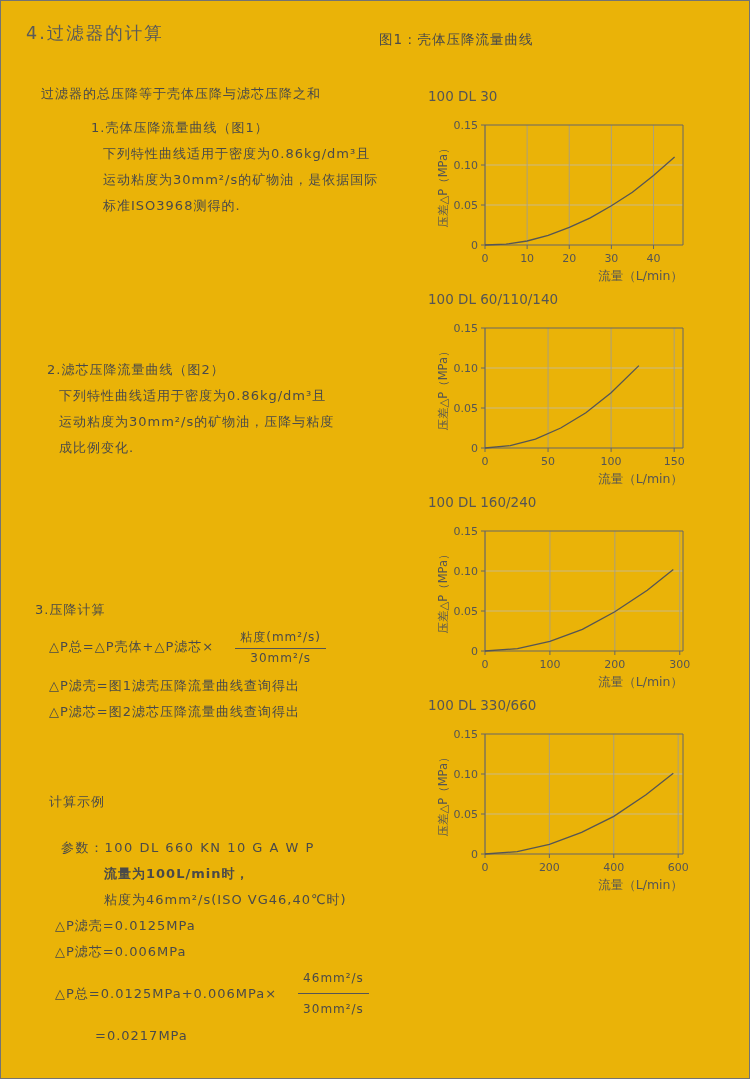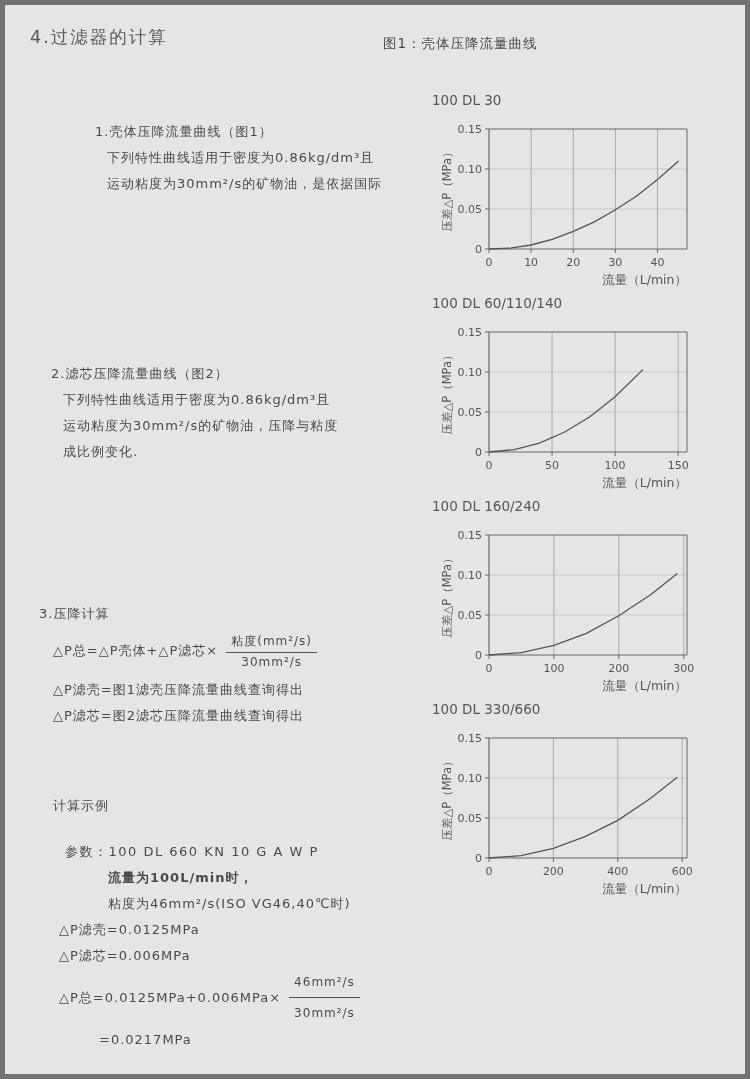--- a/index.html
+++ b/index.html
@@ -1,27 +1,27 @@
 <!DOCTYPE html>
 <html><head>
 <meta charset="utf-8">
 <style>
   html,body{margin:0;padding:0;background:#ffffff;}
   body{font-family:"DejaVu Sans","Liberation Sans",sans-serif;color:#4a4a4a;}
-  .page{position:relative;width:750px;height:1079px;border:5px solid #737373;box-sizing:border-box;background:#e5e5e5;overflow:hidden;}
+  .page{position:relative;width:750px;height:1079px;border:1px solid #737373;box-sizing:border-box;background:#eab308;overflow:hidden;}
   .page-title{position:absolute;left:25px;top:20px;font-size:17.5px;color:#5a5a5a;letter-spacing:2px;}
   .intro{position:absolute;left:40px;top:84px;font-size:13px;letter-spacing:1px;}
   .sec{position:absolute;font-size:13px;letter-spacing:1px;}
   .sec1{left:46px;top:118px;margin-left:44px;}
   .sec2{left:46px;top:360px;}
   .sec3{left:34px;top:600px;}
   .sec-heading{margin-bottom:4px;}
   .sec-lines div{padding-left:12px;line-height:26px;}
   .formula{margin:10px 0 8px 14px;display:flex;align-items:center;justify-content:center;}
-  .frac{display:inline-block;text-align:center;margin-left:8px;font-size:12px;}
+  .frac{display:inline-block;text-align:center;margin-left:21px;font-size:12px;}
   .frac .num{display:block;border-bottom:1px solid #555;padding:0 5px 2px;}
   .frac .den{display:block;padding-top:2px;}
   .frac.small{font-size:12px;vertical-align:middle;}
   .formula-notes{margin-left:14px;}
   .formula-notes div{line-height:26px;}
   .example{position:absolute;left:48px;top:792px;font-size:13px;letter-spacing:1px;}
   .ex-heading{margin-bottom:24px;}
   .ex-lines div{line-height:26px;}
   .ex-lines div:nth-child(1){padding-left:12px;letter-spacing:1.5px;}
   .ex-lines div:nth-child(2){padding-left:55px;font-weight:bold;}
@@ -34,26 +34,28 @@
   .charts{position:absolute;left:374px;top:52px;margin-top:32px;}
   .chart{height:203px;width:332px;}
   svg text{font-family:inherit;}
 </style>
 </head>
 <body>
 
 <div class="page">
 
   <div class="page-title">4.过滤器的计算</div>
+  <div class="intro">过滤器的总压降等于壳体压降与滤芯压降之和</div>
 
   <div class="sec sec1">
     <div class="sec-heading">1.壳体压降流量曲线（图1）</div>
     <div class="sec-lines">
         <div>下列特性曲线适用于密度为0.86kg/dm³且</div>
         <div>运动粘度为30mm²/s的矿物油，是依据国际</div>
+        <div>标准ISO3968测得的.</div>
       </div>
   </div>
 
   <div class="sec sec2">
     <div class="sec-heading">2.滤芯压降流量曲线（图2）</div>
     <div class="sec-lines">
         <div>下列特性曲线适用于密度为0.86kg/dm³且</div>
         <div>运动粘度为30mm²/s的矿物油，压降与粘度</div>
         <div>成比例变化.</div>
       </div>

